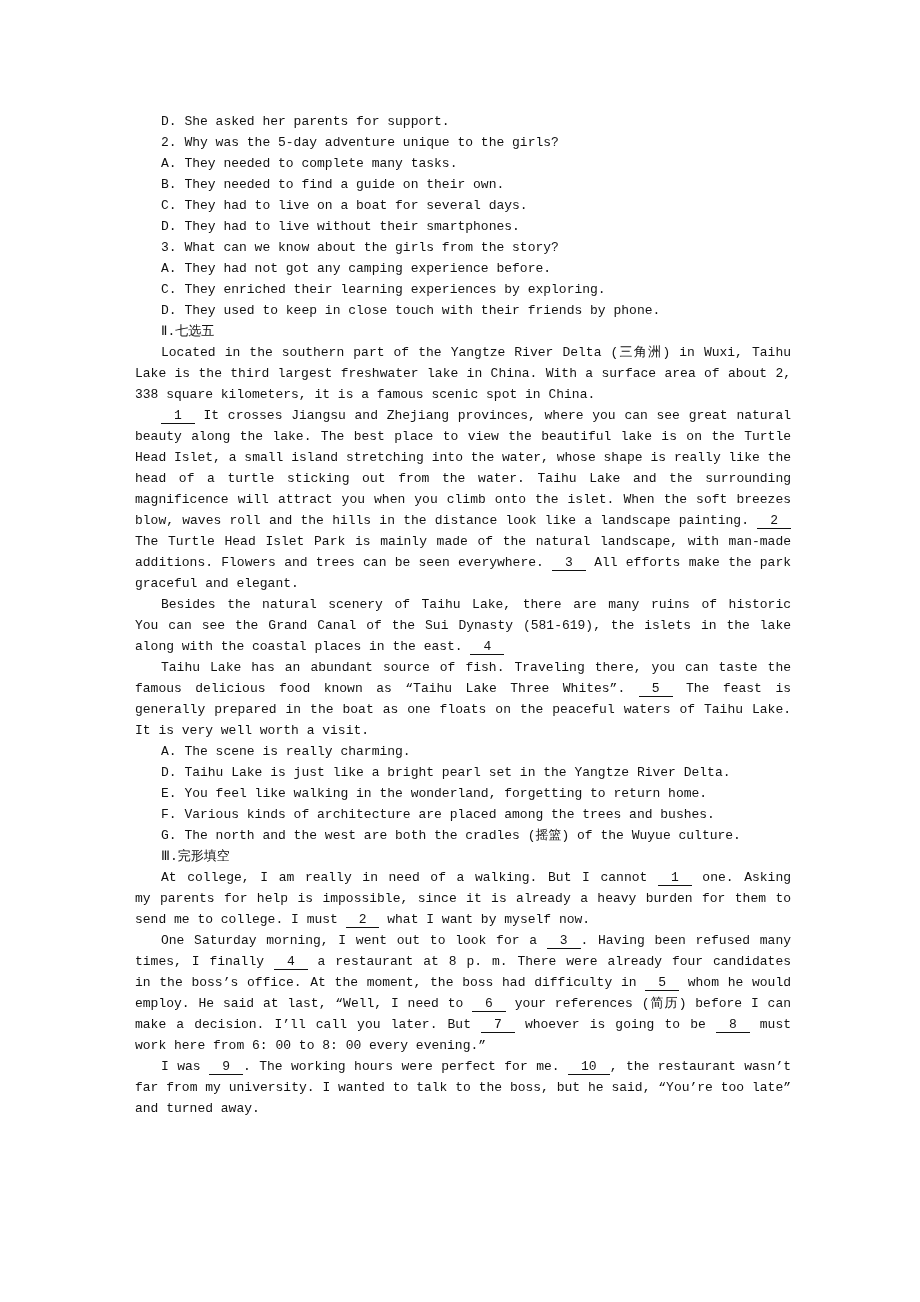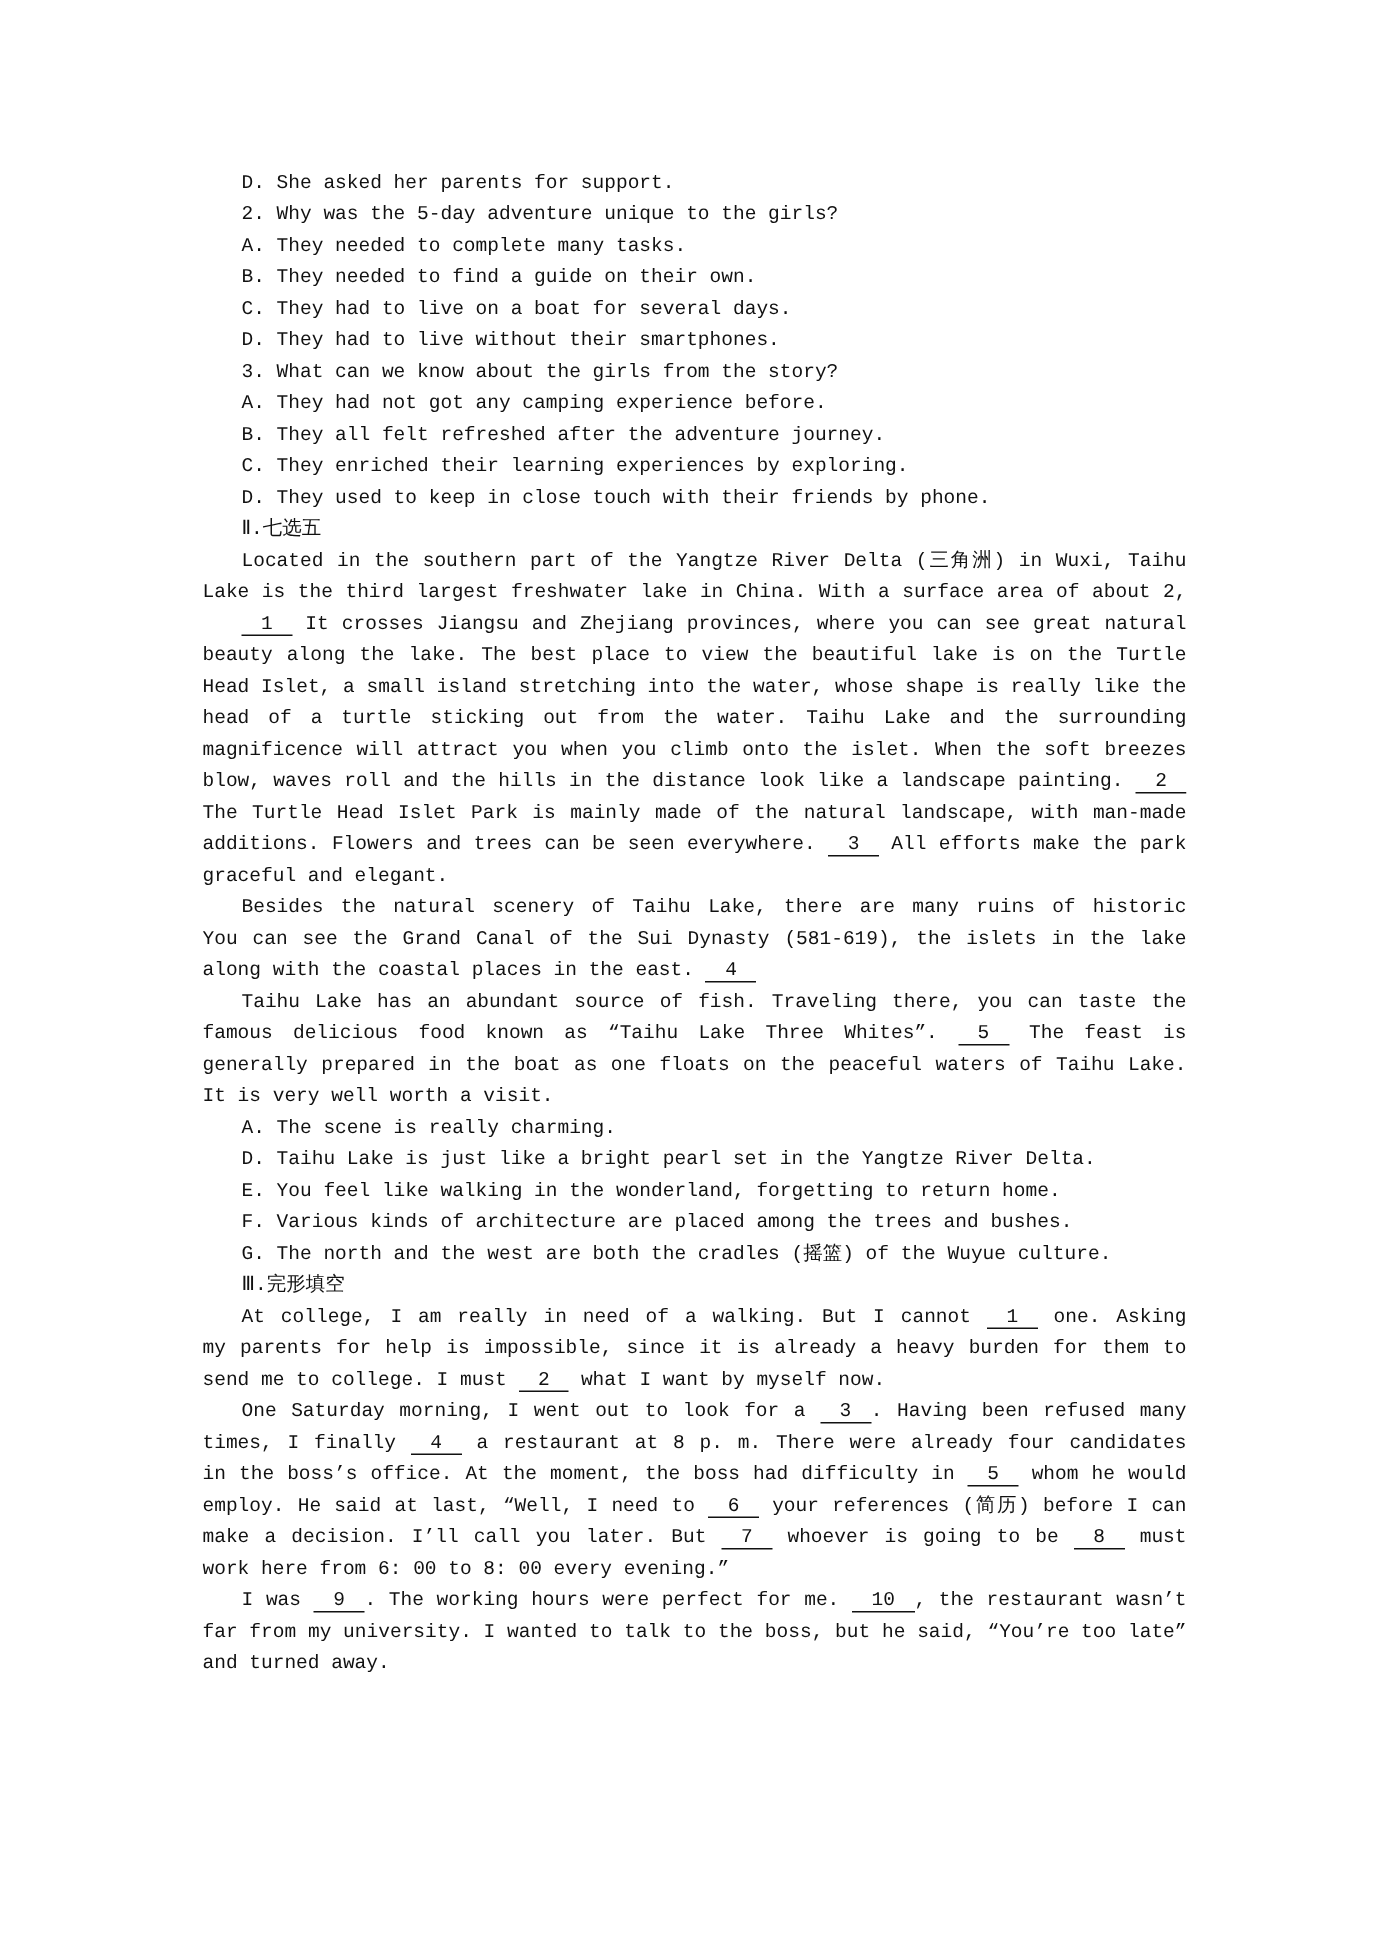--- a/index.html
+++ b/index.html
@@ -51,26 +51,26 @@
 <div class="page">
   <div class="doc">
       <div class="line indent"><span>D. She asked her parents for support.</span></div>
       <div class="line indent"><span>2. Why was the 5-day adventure unique to the girls?</span></div>
       <div class="line indent"><span>A. They needed to complete many tasks.</span></div>
       <div class="line indent"><span>B. They needed to find a guide on their own.</span></div>
       <div class="line indent"><span>C. They had to live on a boat for several days.</span></div>
       <div class="line indent"><span>D. They had to live without their smartphones.</span></div>
       <div class="line indent"><span>3. What can we know about the girls from the story?</span></div>
       <div class="line indent"><span>A. They had not got any camping experience before.</span></div>
-      <div class="line indent"><span>B. They all felt refreshed after the adventure journey.</span></div>
       <div class="line indent"><span>C. They enriched their learning experiences by exploring.</span></div>
       <div class="line indent"><span>D. They used to keep in close touch with their friends by phone.</span></div>
       <div class="line indent"><span>Ⅱ.七选五</span></div>
       <div class="line indent just"><span>Located in the southern part of the Yangtze River Delta (三角洲) in Wuxi, Taihu</span></div>
       <div class="line just"><span>Lake is the third largest freshwater lake in China. With a surface area of about 2,</span></div>
+      <div class="line"><span>338 square kilometers, it is a famous scenic spot in China.</span></div>
       <div class="line indent just"><span class="blank">1</span><span> It crosses Jiangsu and Zhejiang provinces, where you can see great natural</span></div>
       <div class="line just"><span>beauty along the lake. The best place to view the beautiful lake is on the Turtle</span></div>
       <div class="line just"><span>Head Islet, a small island stretching into the water, whose shape is really like the</span></div>
       <div class="line just"><span>head of a turtle sticking out from the water. Taihu Lake and the surrounding</span></div>
       <div class="line just"><span>magnificence will attract you when you climb onto the islet. When the soft breezes</span></div>
       <div class="line just"><span>blow, waves roll and the hills in the distance look like a landscape painting. </span><span class="blank">2</span></div>
       <div class="line just"><span>The Turtle Head Islet Park is mainly made of the natural landscape, with man-made</span></div>
       <div class="line just"><span>additions. Flowers and trees can be seen everywhere. </span><span class="blank">3</span><span> All efforts make the park</span></div>
       <div class="line"><span>graceful and elegant.</span></div>
       <div class="line indent just"><span>Besides the natural scenery of Taihu Lake, there are many ruins of historic sites.</span></div>

